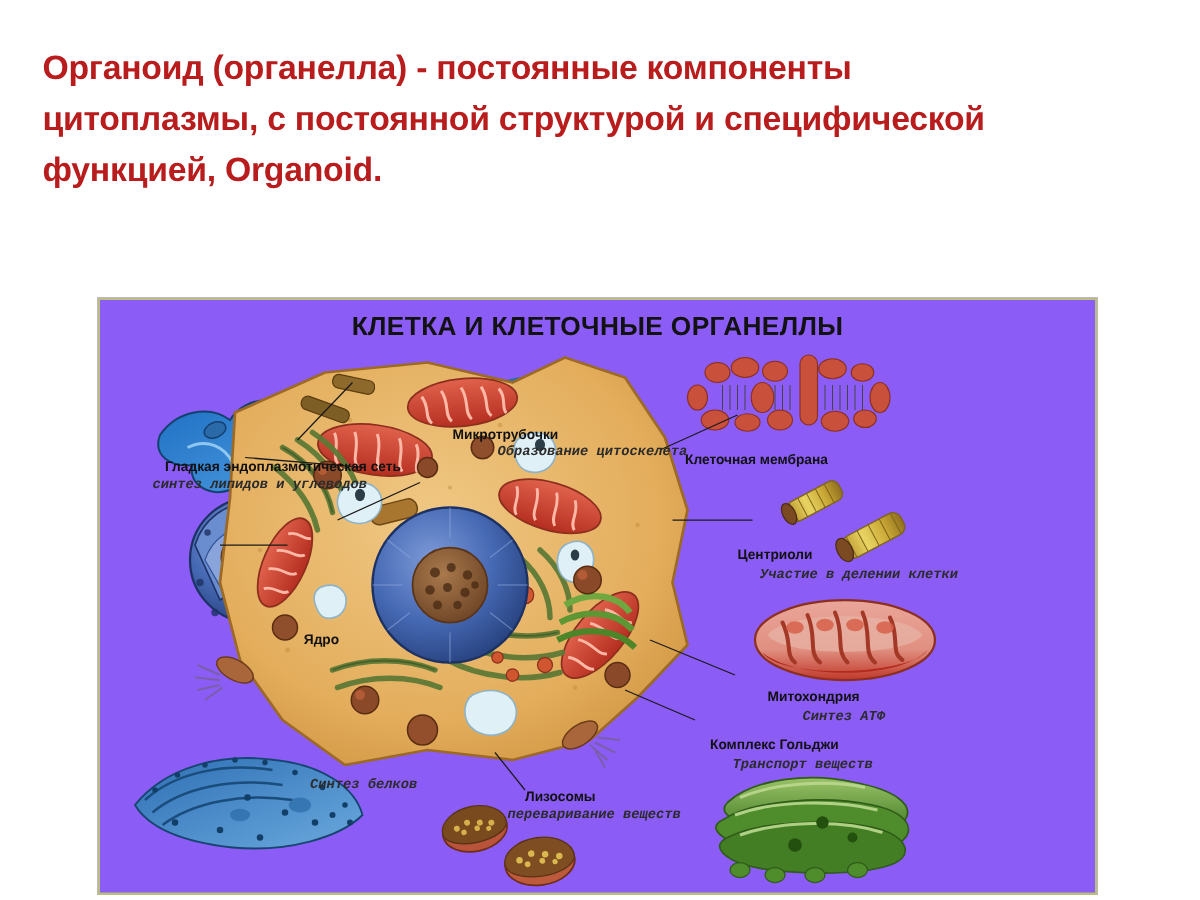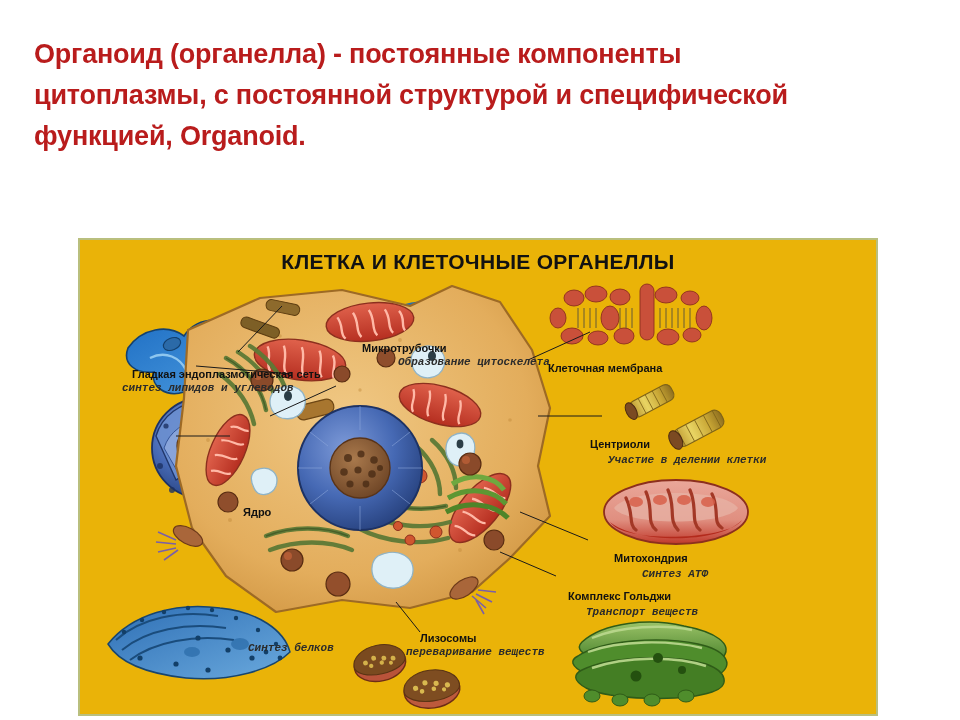--- a/index.html
+++ b/index.html
@@ -12,21 +12,21 @@
   
   .heading{
     position:absolute;left:34px;top:34px;width:800px;
     font-size:27px;font-weight:bold;line-height:1.52;color:#b91c1c;
     letter-spacing:-0.2px;
   }
 
   
   .poster{
     position:absolute;left:78px;top:238px;width:800px;height:478px;
-    background:#eab308;border:2px solid #b9bf7e;box-sizing:border-box;
+    background:#8b5cf6;border:2px solid #b9bf7e;box-sizing:border-box;
     overflow:hidden;
   }
   .poster-title{
     position:absolute;left:0;top:10px;width:100%;text-align:center;
     font-size:21px;font-weight:bold;color:#121212;letter-spacing:0.3px;
   }
 
   
   .lbl{position:absolute;font-size:11px;font-weight:bold;color:#111;line-height:1.2;}
   .sub{position:absolute;font-size:11px;font-style:italic;font-weight:bold;color:#2b2b2b;line-height:1.2;font-family:Liberation Mono, monospace;}
@@ -505,21 +505,21 @@
         <line class="ldr" x1="420" y1="312" x2="476" y2="336"></line>
         <line class="ldr" x1="316" y1="362" x2="340" y2="392"></line>
       </g>
     </svg>
 
     <div class="lbl" style="left:28px;top:128px;width:220px;padding-left:24px;">Гладкая эндоплазмотическая сеть</div>
     <div class="sub" style="left:42px;top:142px;width:210px;">синтез липидов и углеводов</div>
 
     <div class="lbl" style="left:163px;top:266px;">Ядро</div>
 
-    <div class="sub" style="left:168px;top:382px;width:150px;margin-top:20px;">Синтез белков</div>
+    <div class="sub" style="left:168px;top:382px;width:150px;">Синтез белков</div>
 
     <div class="lbl" style="left:282px;top:102px;">Микротрубочки</div>
     <div class="sub" style="left:318px;top:116px;width:180px;">Образование цитоскелета</div>
 
     <div class="lbl" style="left:468px;top:122px;">Клеточная мембрана</div>
 
     <div class="lbl" style="left:510px;top:198px;">Центриоли</div>
     <div class="sub" style="left:528px;top:214px;width:170px;">Участие в делении клетки</div>
 
     <div class="lbl" style="left:534px;top:312px;">Митохондрия</div>

